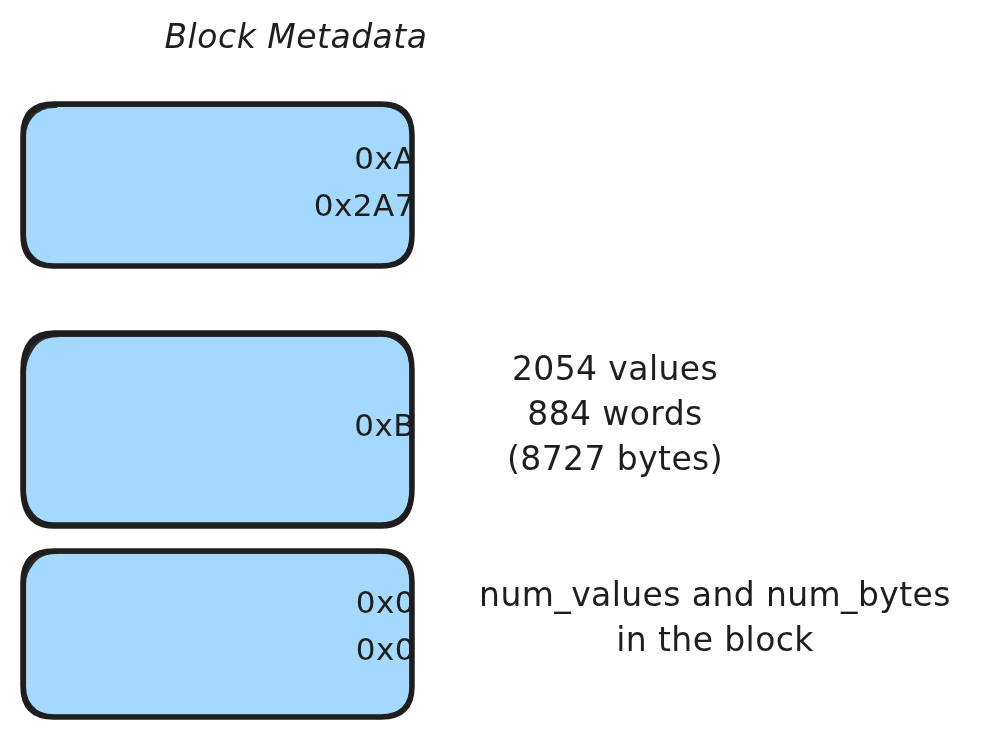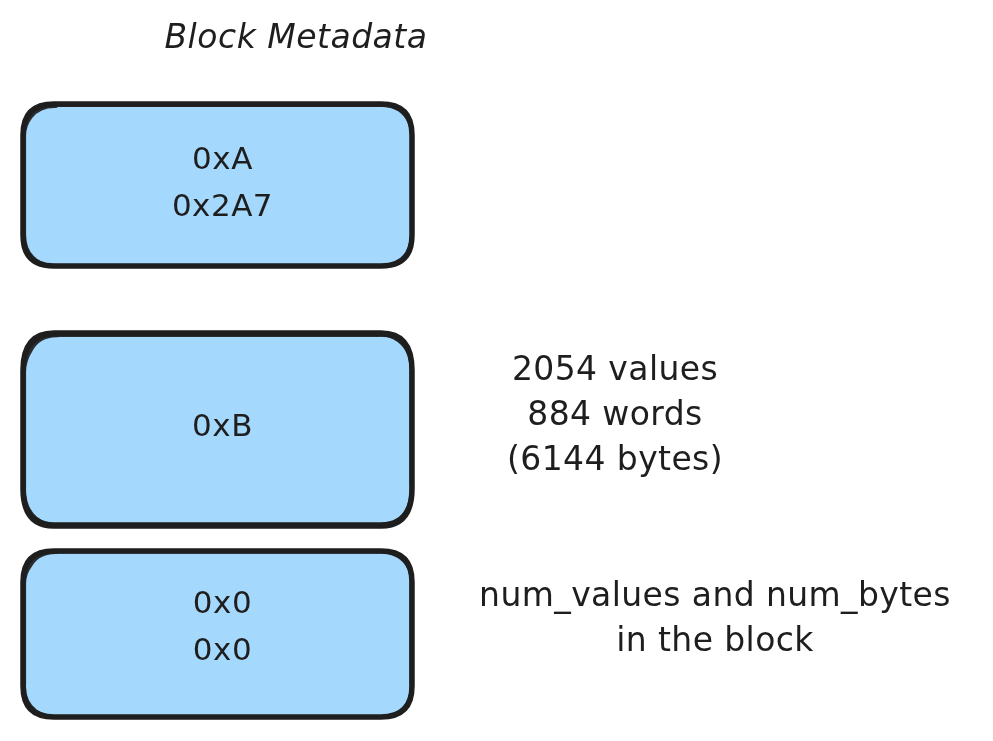--- a/index.html
+++ b/index.html
@@ -61,20 +61,21 @@
     color: #1e1e1e;
     font-family: "DejaVu Sans", sans-serif;
     font-size: 31px;
     line-height: 47px;
     letter-spacing: 0.5px;
     pointer-events: none;
   }
   .block-text .line {
     display: block;
     white-space: nowrap;
+    text-align: right;
   }
 
   #block-1 { top: 101px; height: 168px; }
   #block-2 { top: 330px; height: 199px; padding-left: 8px; }
   #block-3 { top: 548px; height: 172px; }
 
   
   #block-1 .block-text { padding-left: 10px; margin-top: -3px; }
   #block-2 .block-text { padding-left: 10px; margin-top: -5px; }
   #block-3 .block-text { padding-left: 10px; margin-top: -8px; }
@@ -140,21 +141,21 @@
     <div class="block-text">
       <span class="line">0x0</span>
       <span class="line">0x0</span>
     </div>
   </div>
 
 
   <div class="annotation" id="annotation-2">
     <span class="line">2054 values</span>
     <span class="line">884 words</span>
-    <span class="line">(6144 bytes)</span>
+    <span class="line">(8727 bytes)</span>
   </div>
 
   <div class="annotation" id="annotation-3">
     <span class="line">num_values and num_bytes</span>
     <span class="line">in the block</span>
   </div>
 
 </div>
 
 </body></html>

